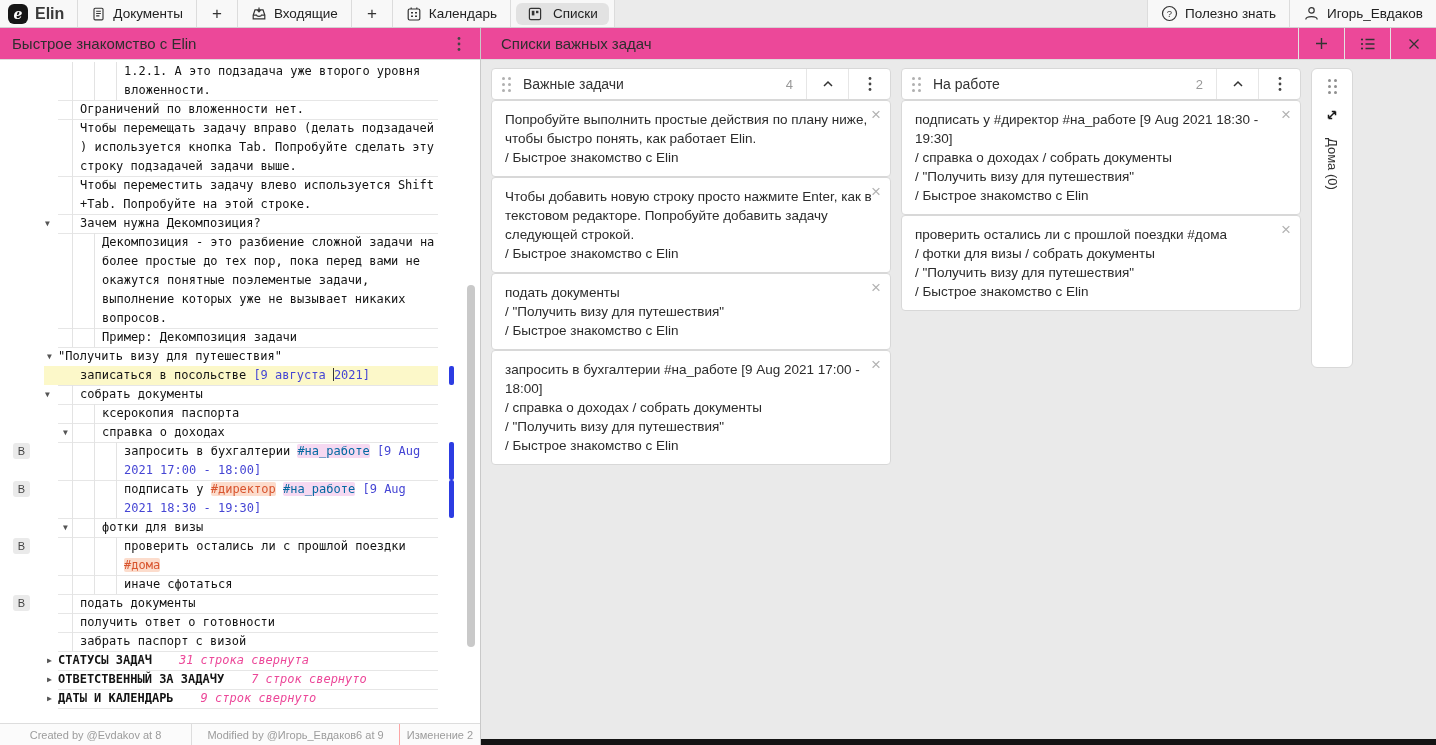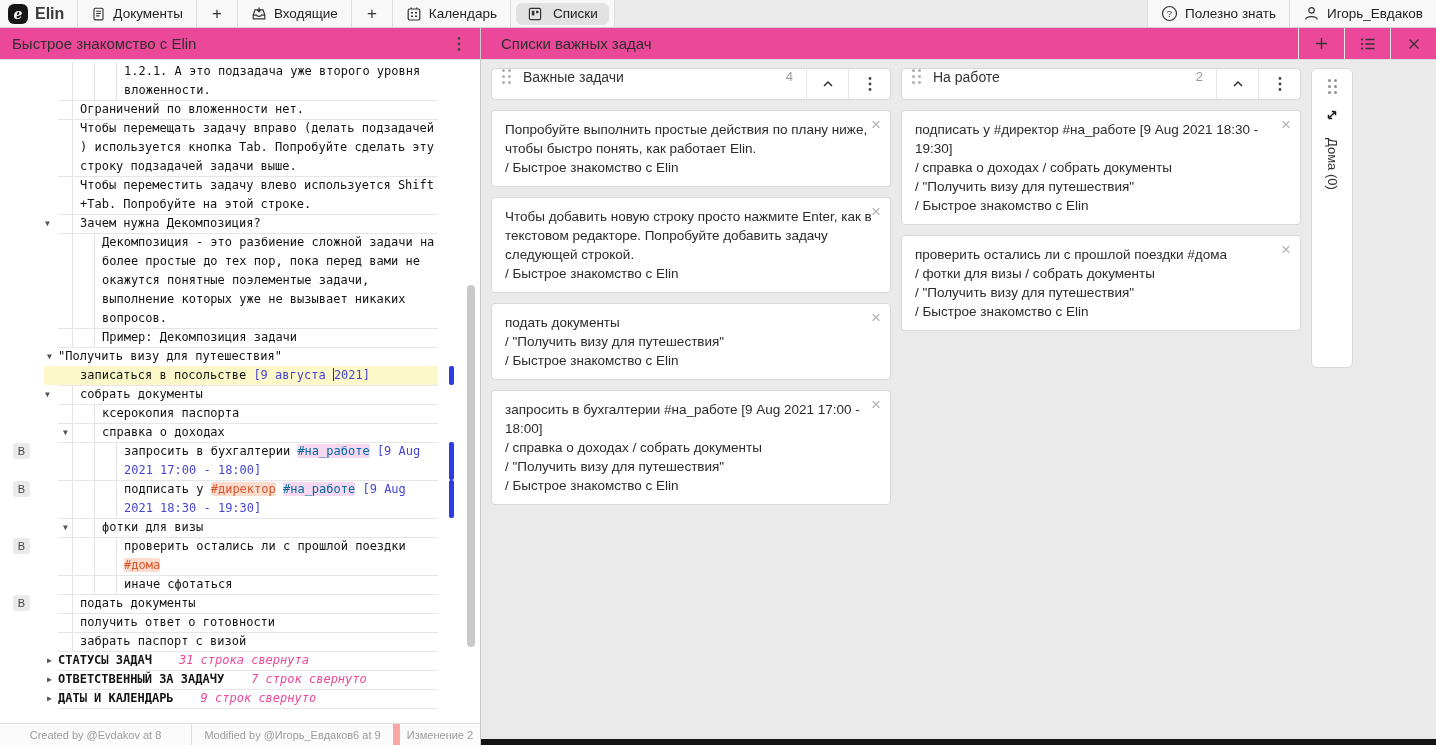--- a/index.html
+++ b/index.html
@@ -52,36 +52,36 @@
   .to{color:#d8552f;background:#fcdccc;border-radius:2px}
   .caret{display:inline-block;width:1px;height:13px;background:#333;vertical-align:-2px}
   .bb{position:absolute;left:13px;top:1px;width:17px;height:16px;background:#eaeaea;
     border-radius:3px;font:11px/16px "Liberation Sans",sans-serif;color:#444;text-align:center}
   .bluebar{position:absolute;left:449px;top:0;bottom:0;width:5px;background:#2c3ce2;border-radius:2px}
   .sb-thumb{position:absolute;right:5px;top:225px;width:8px;height:362px;background:#c9c9c9;border-radius:4px}
   .doc-footer{height:22px;min-height:22px;border-top:1px solid #ddd;background:#fbfbfb;
     display:flex;align-items:center;font-size:11px;color:#9c9c9c;white-space:nowrap}
   .fcell{display:flex;align-items:center;justify-content:center;height:100%}
   .f1{width:192px;border-right:1px solid #ddd}
-  .f2{width:208px;border-right:7px solid #fca5a5}
+  .f2{width:208px;border-right:1px solid #fca5a5}
   .f3{flex:1}
   
   .right{flex:1;display:flex;flex-direction:column;background:#eaeaea;min-width:0}
   .board{flex:1;display:flex;align-items:flex-start;gap:10px;padding:8px 10px;overflow:hidden}
   #cols{display:flex;gap:10px;align-items:flex-start}
   .col{width:400px;min-width:400px}
   .colhead{height:32px;background:#fff;border:1px solid #d8d8d8;border-radius:4px;
-    display:flex;align-items:flex-start}
+    display:flex;align-items:center}
   .dots{display:grid;grid-template-columns:3px 3px;grid-gap:3px;margin:0 12px 0 10px}
   .dots i{width:3px;height:3px;border-radius:50%;background:#b0b0b0}
   .coltitle{font-size:14px;color:#333;flex:1;white-space:nowrap;overflow:hidden}
   .colcount{font-size:13px;color:#999;margin-right:13px}
   .colbtn{width:42px;align-self:stretch;border-left:1px solid #e6e6e6;display:flex;
     align-items:center;justify-content:center}
-  .card{background:#fff;border:1px solid #d8d8d8;border-radius:4px;margin-top:10px;
+  .card{background:#fff;border:1px solid #d8d8d8;border-radius:4px;
     padding:9px 12px 9px 13px;position:relative;font-size:13.5px;line-height:19px;color:#2b2b2b}
   .card .x{position:absolute;top:5px;right:9px;font-size:17px;line-height:17px;color:#b3b3b3;cursor:default}
   .colV{width:42px;min-width:42px;height:300px;background:#fff;border:1px solid #d8d8d8;
     border-radius:6px;display:flex;flex-direction:column;align-items:center;padding-top:10px;gap:13px}
   .dotsV{display:grid;grid-template-columns:3px 3px;grid-gap:3px}
   .dotsV i{width:3px;height:3px;border-radius:50%;background:#8f8f8f}
   .vlabel{writing-mode:vertical-rl;font-size:13px;color:#333;margin-top:2px}
   .strip{height:6px;background:#141414}
 </style>
 </head>

